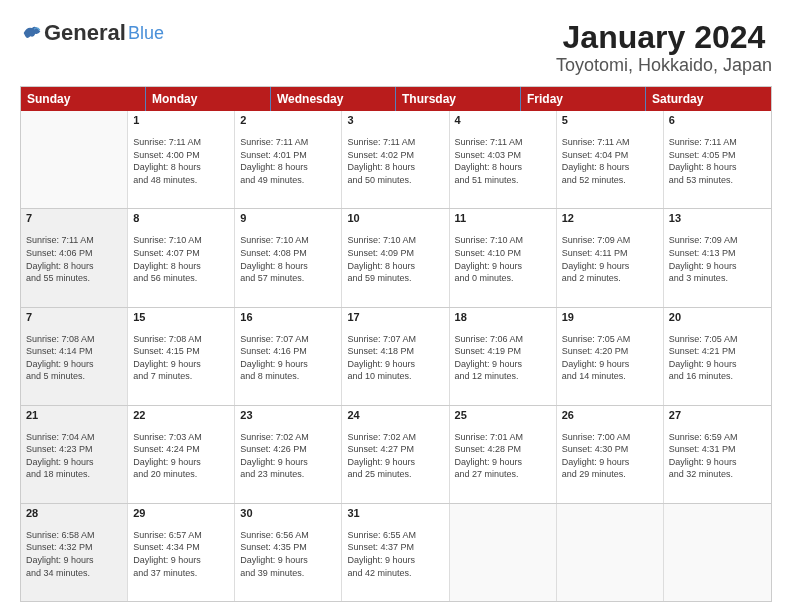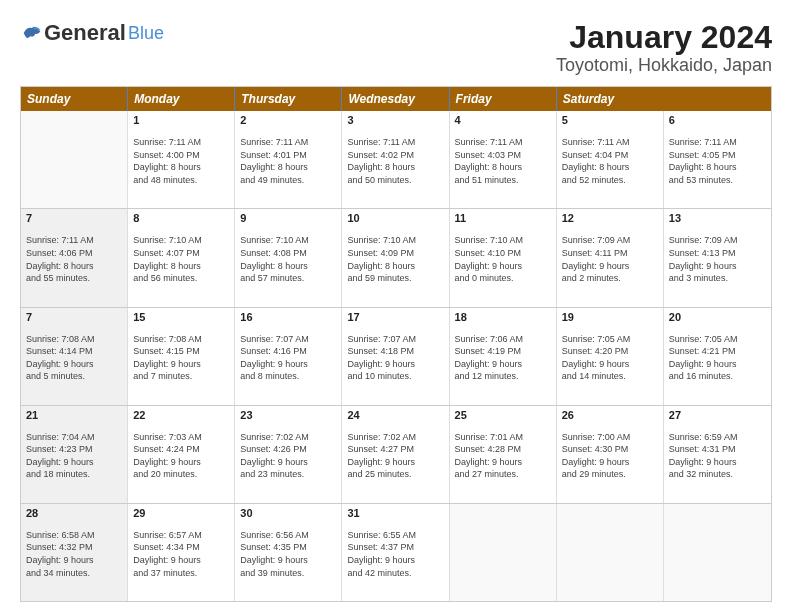--- a/index.html
+++ b/index.html
@@ -34,36 +34,36 @@
       margin-left: 2px;
     }
     .title-block {
       text-align: right;
     }
     .month-title {
       font-size: 32px;
       font-weight: bold;
       color: #222;
       line-height: 1.1;
+      text-align: center;
     }
     .location-title {
       font-size: 18px;
       color: #555;
     }
     .calendar {
       flex: 1;
       display: flex;
       flex-direction: column;
       border: 1px solid #ccc;
     }
     .cal-header {
       display: grid;
-      grid-template-columns: repeat(7, 1fr);
-      background: #a16207;
-      font-style: italic;
+      grid-template-columns: repeat(6, 1fr);
+      background: #b91c1c;
     }
     .cal-header-cell {
       color: #fff;
       font-size: 12px;
       font-weight: bold;
       padding: 5px 6px;
       border-right: 1px solid #5580bb;
       text-align: left;
     }
     .cal-header-cell:last-child { border-right: none; }
@@ -120,22 +120,22 @@
     <div class="title-block">
       <div class="month-title">January 2024</div>
       <div class="location-title">Toyotomi, Hokkaido, Japan</div>
     </div>
   </div>
 
   <div class="calendar">
     <div class="cal-header" id="cal-header">
         <div class="cal-header-cell">Sunday</div>
         <div class="cal-header-cell">Monday</div>
+        <div class="cal-header-cell">Wednesday</div>
         <div class="cal-header-cell">Thursday</div>
-        <div class="cal-header-cell">Wednesday</div>
         <div class="cal-header-cell">Friday</div>
         <div class="cal-header-cell">Saturday</div>
       </div>
     <div class="cal-body" id="cal-body">
         <div class="cal-row">
           <div class="cal-cell empty"></div>
           <div class="cal-cell">
             <div class="day-num">1</div>
             <div class="day-info" style="white-space: pre-line;">Sunrise: 7:11 AM
 Sunset: 4:00 PM

